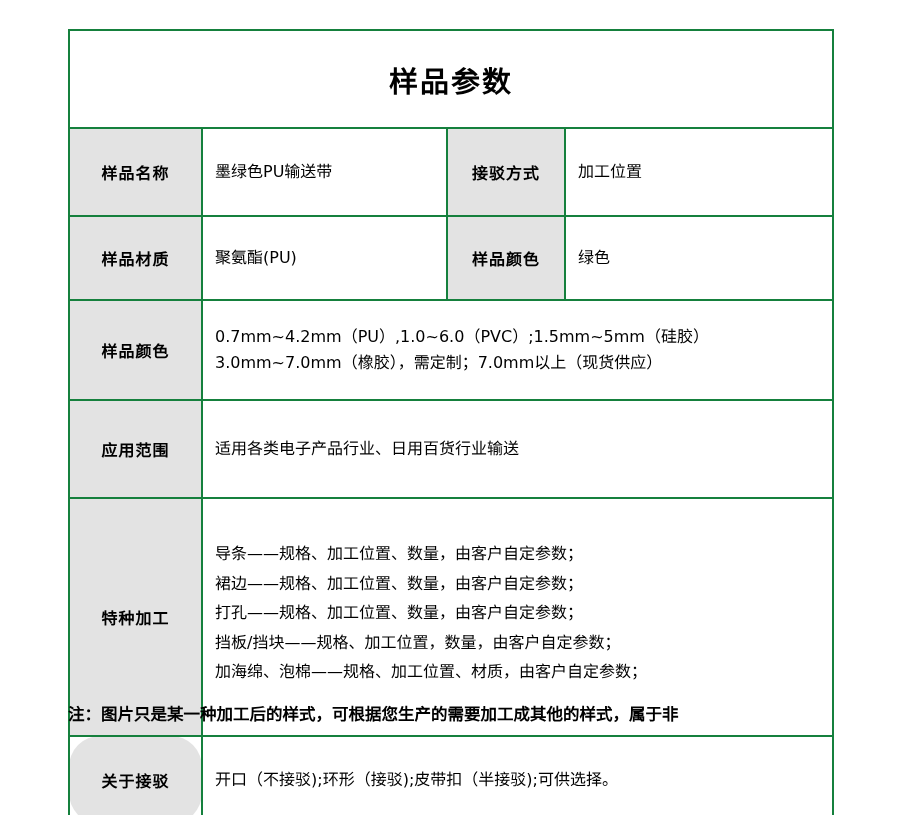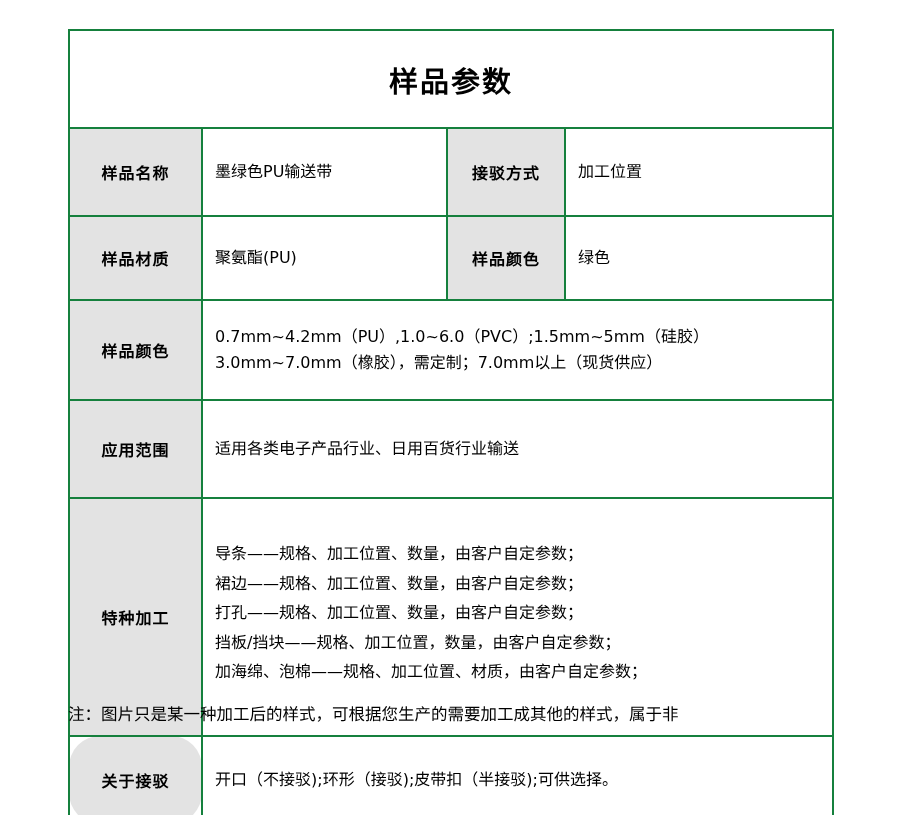--- a/index.html
+++ b/index.html
@@ -76,21 +76,21 @@
   }
   .note {
     position: absolute;
     left: 68px;
     top: 700px;
     width: 780px;
     font-size: 16.5px;
     line-height: 1.85;
     color: #000000;
   }
-  .note div { white-space: nowrap; }
+  .note div { white-space: nowrap; font-weight: bold; }
 </style>
 </head>
 <body>
 
 <div class="sheet">
 
   <table class="spec-table">
     <colgroup>
       <col style="width:133px">
       <col style="width:245px">

